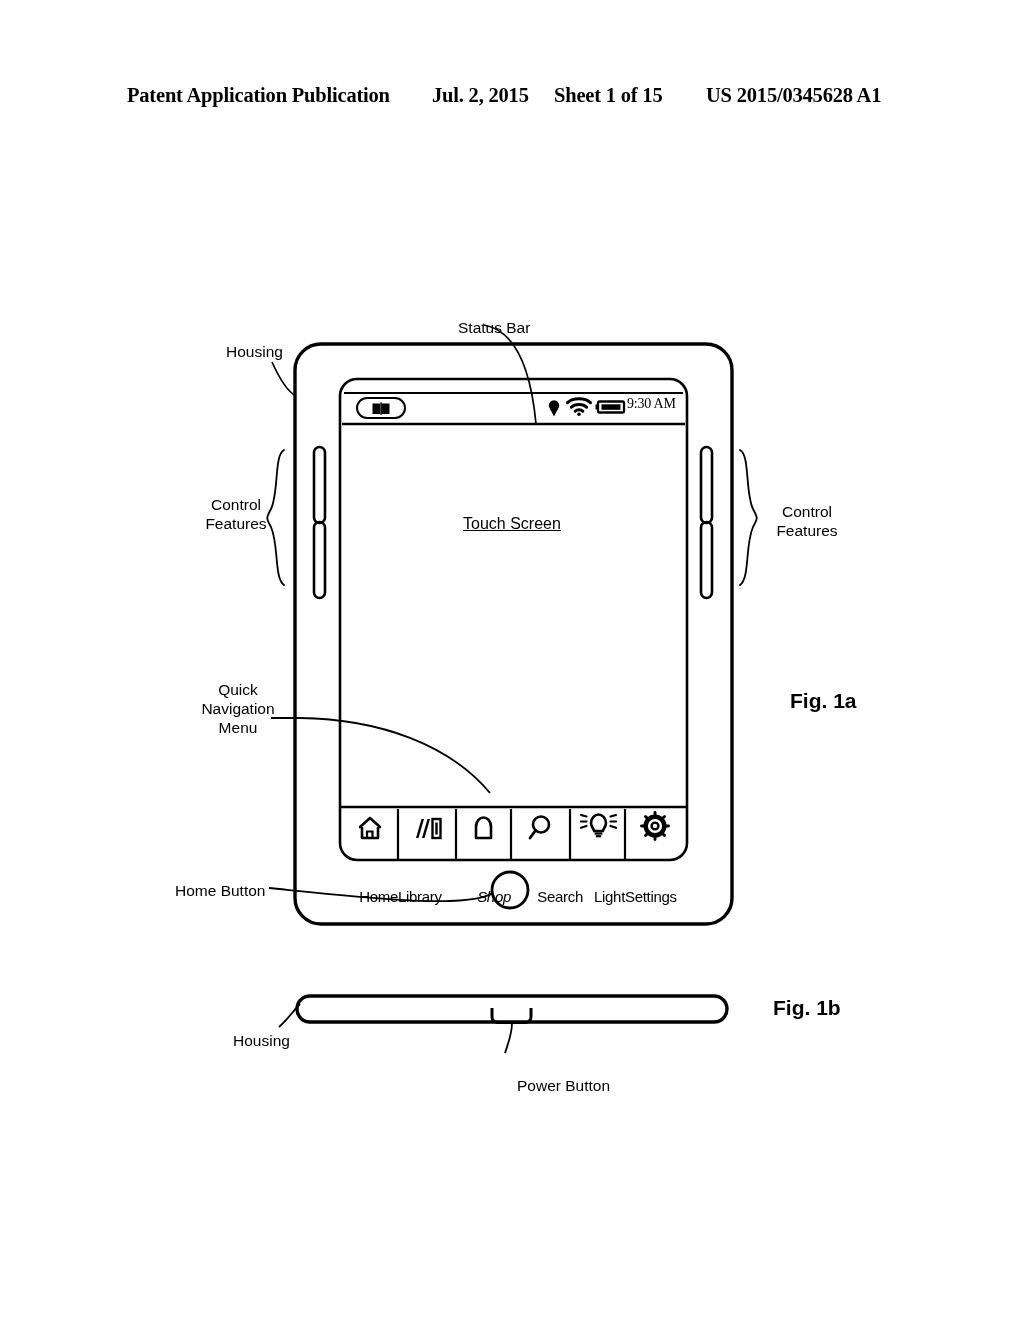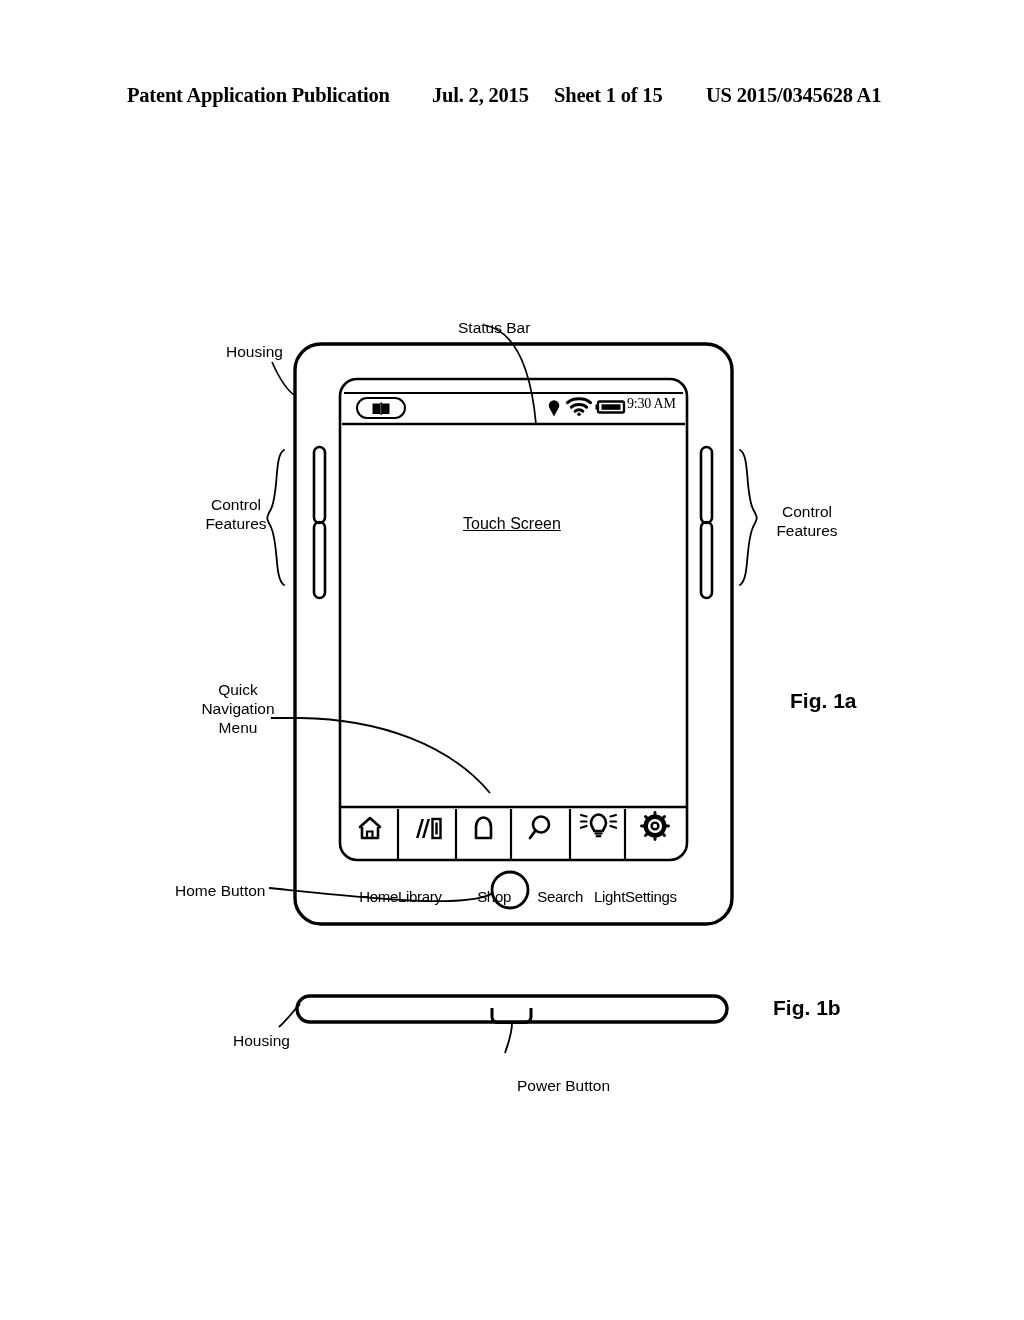--- a/index.html
+++ b/index.html
@@ -265,16 +265,16 @@
 
 <div class="fig-lbl" id="lbl-fig-1a">Fig. 1a</div>
 <div class="fig-lbl" id="lbl-fig-1b">Fig. 1b</div>
 
 <div id="lbl-touch-screen">Touch Screen</div>
 
 <div id="status-time">9:30 AM</div>
 
 <div class="navlabel" style="left:341px; width:57px;">Home</div>
 <div class="navlabel" style="left:398px; width:42px;">Library</div>
-<div class="navlabel" style="left:456px; width:55px;">Shop</div>
+<div class="navlabel" style="left:456px; width:55px;font-style:italic;">Shop</div>
 <div class="navlabel" style="left:511px; width:72px;">Search</div>
 <div class="navlabel" style="left:570px; width:55px;">Light</div>
 <div class="navlabel" style="left:625px; width:41px;">Settings</div>
 
 </body></html>

